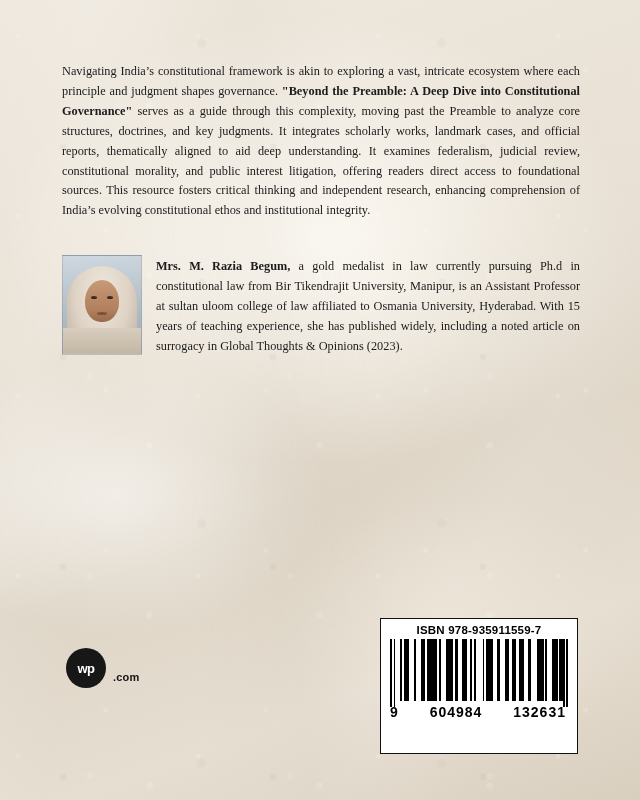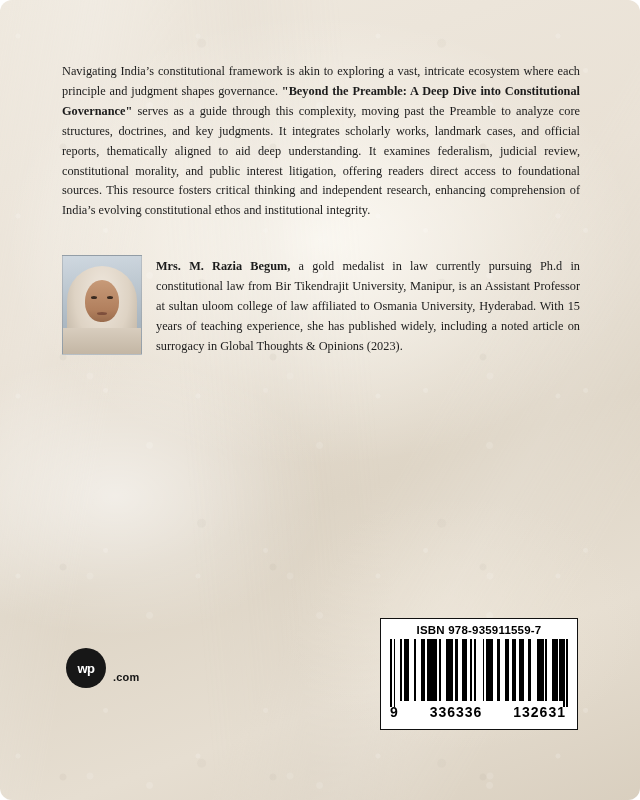--- a/index.html
+++ b/index.html
@@ -15,21 +15,20 @@
   .page {
     position: relative;
     width: 640px;
     height: 800px;
     background:
       radial-gradient(ellipse 300px 200px at 18% 62%, rgba(255,255,255,0.55), rgba(255,255,255,0) 70%),
       radial-gradient(ellipse 260px 180px at 72% 78%, rgba(236,228,214,0.7), rgba(236,228,214,0) 70%),
       radial-gradient(ellipse 420px 300px at 50% 30%, rgba(255,253,248,0.85), rgba(255,253,248,0) 75%),
       linear-gradient(160deg, #efe9df 0%, #e9e1d5 35%, #ded5c6 60%, #e6ded1 80%, #d9cfbf 100%);
     box-sizing: border-box;
-    border-radius: 12px;
   }
   
   .grain {
     position: absolute;
     inset: 0;
     pointer-events: none;
     opacity: 0.5;
     background-image:
       radial-gradient(circle at 10% 20%, rgba(255,255,255,0.35) 0 2px, rgba(0,0,0,0) 3px),
       radial-gradient(circle at 30% 70%, rgba(160,150,135,0.18) 0 3px, rgba(0,0,0,0) 4px),
@@ -182,21 +181,21 @@
     color: #141414;
     letter-spacing: 0.8px;
   }
 
   
   .barcode-box {
     position: absolute;
     left: 380px;
     top: 618px;
     width: 198px;
-    height: 112px;
+    height: 136px;
     background: #ffffff;
     border: 1px solid #111;
     box-sizing: border-box;
     padding: 5px 7px 4px 7px;
   }
   .isbn-text {
     font-family: "Liberation Sans", sans-serif;
     font-size: 11.5px;
     font-weight: bold;
     color: #000;
@@ -320,17 +319,17 @@
         <div class="bar sp" style="flex: 1 0 0px;"></div>
         <div class="bar" style="flex: 3 0 0px;"></div>
         <div class="bar sp" style="flex: 1 0 0px;"></div>
         <div class="bar" style="flex: 2 0 0px;"></div>
         <div class="bar" style="flex: 1 0 0px; margin-bottom: -6px;"></div>
         <div class="bar sp" style="flex: 1 0 0px; margin-bottom: -6px;"></div>
         <div class="bar" style="flex: 1 0 0px; margin-bottom: -6px;"></div>
       </div>
     <div class="digits">
       <span>9</span>
-      <span>336336</span>
+      <span>604984</span>
       <span>132631</span>
     </div>
   </div>
 </div>
 
 </body></html>

